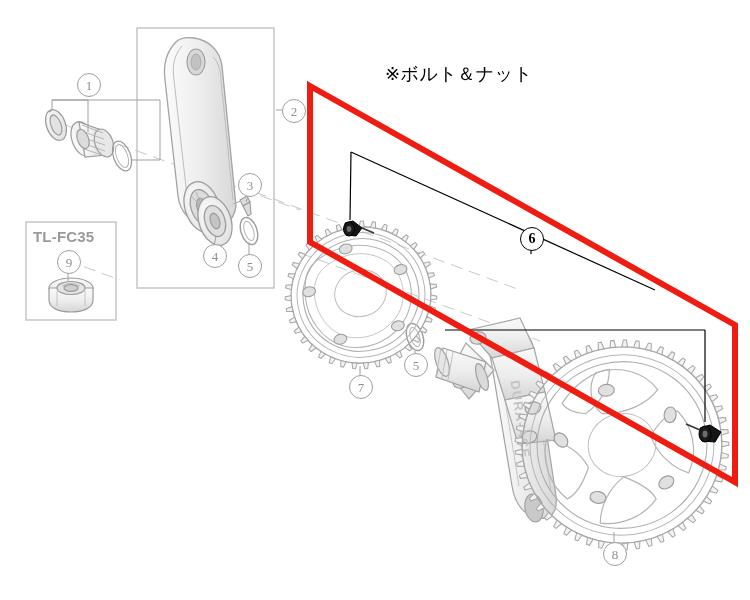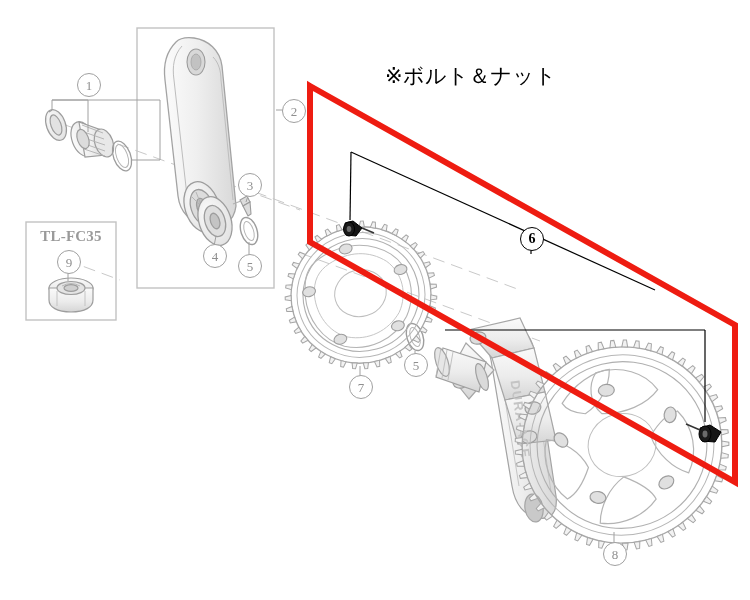--- a/index.html
+++ b/index.html
@@ -22,35 +22,35 @@
     position: absolute;
     left: 0;
     top: 0;
     width: 750px;
     height: 600px;
   }
   .note-text {
     position: absolute;
     color: #000000;
     font-family: "DejaVu Sans", "Liberation Sans", sans-serif;
-    font-size: 21px;
+    font-size: 18px;
     letter-spacing: 0.5px;
     white-space: nowrap;
     line-height: 1.38;
   }
   #note-line-1 { left: 385px; top: 62px; }
   #note-line-2 { left: 408px; top: 93px; }
   .tool-label {
     position: absolute;
     left: 33px;
     top: 228px;
     width: 76px;
-    text-align: center;
+    text-align: left;
     color: #9a9a9a;
-    font-family: Liberation Serif, serif;
+    font-family: Liberation Sans, sans-serif;
     font-size: 15px;
     font-weight: bold;
     letter-spacing: 0.2px;
   }
 </style>
 </head>
 <body>
 
 <div id="stage">
 

